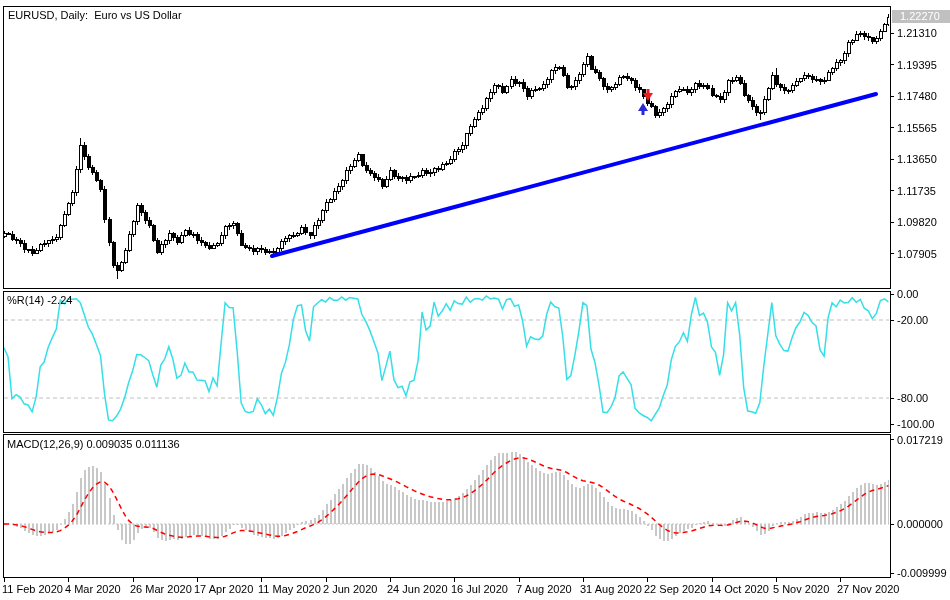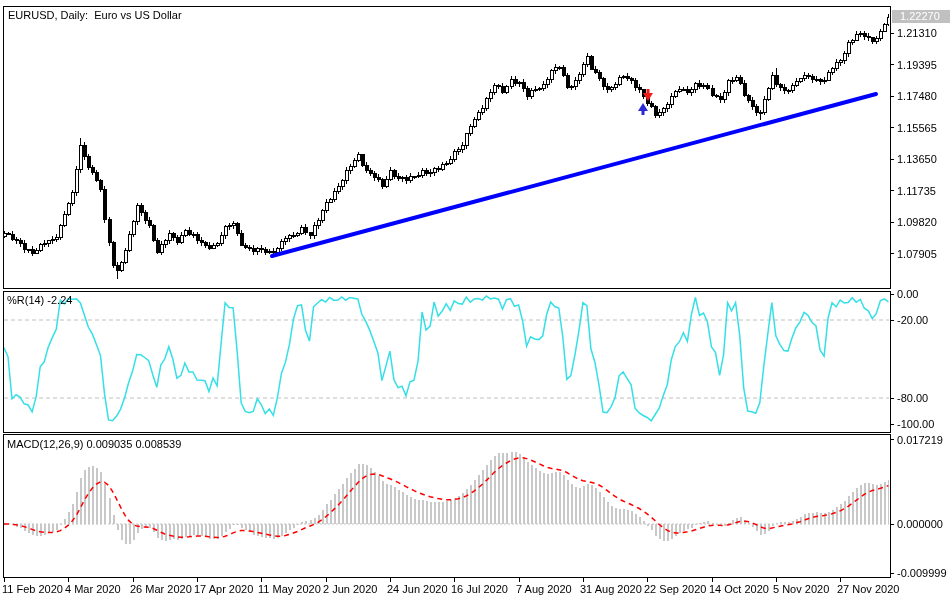--- a/index.html
+++ b/index.html
@@ -770,15 +770,15 @@
         <line x1="712.5" y1="577.5" x2="712.5" y2="582" stroke="#000000" stroke-width="1" shape-rendering="crispEdges"></line>
         <text x="709" y="593" font-size="11" font-family="&quot;Liberation Sans&quot;,sans-serif" fill="#000000">14 Oct 2020</text>
         <line x1="776.5" y1="577.5" x2="776.5" y2="582" stroke="#000000" stroke-width="1" shape-rendering="crispEdges"></line>
         <text x="773" y="593" font-size="11" font-family="&quot;Liberation Sans&quot;,sans-serif" fill="#000000">5 Nov 2020</text>
         <line x1="840.5" y1="577.5" x2="840.5" y2="582" stroke="#000000" stroke-width="1" shape-rendering="crispEdges"></line>
         <text x="837" y="593" font-size="11" font-family="&quot;Liberation Sans&quot;,sans-serif" fill="#000000">27 Nov 2020</text>
       </g>
     </svg>
   <div class="lbl title">EURUSD, Daily:  Euro vs US Dollar</div>
   <div class="lbl wpr">%R(14) -2.24</div>
-  <div class="lbl macd">MACD(12,26,9) 0.009035 0.008539</div>
+  <div class="lbl macd">MACD(12,26,9) 0.009035 0.011136</div>
   <div class="price-box">1.22270</div>
 </div>
 
 </body></html>

